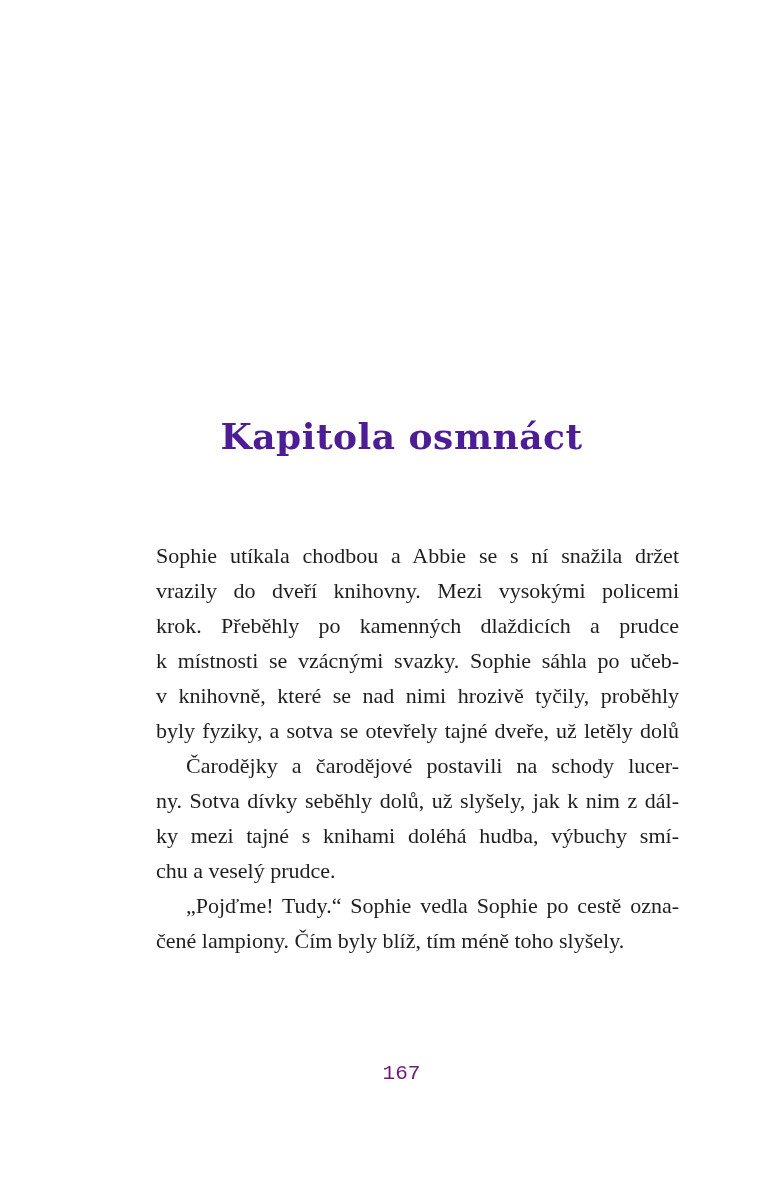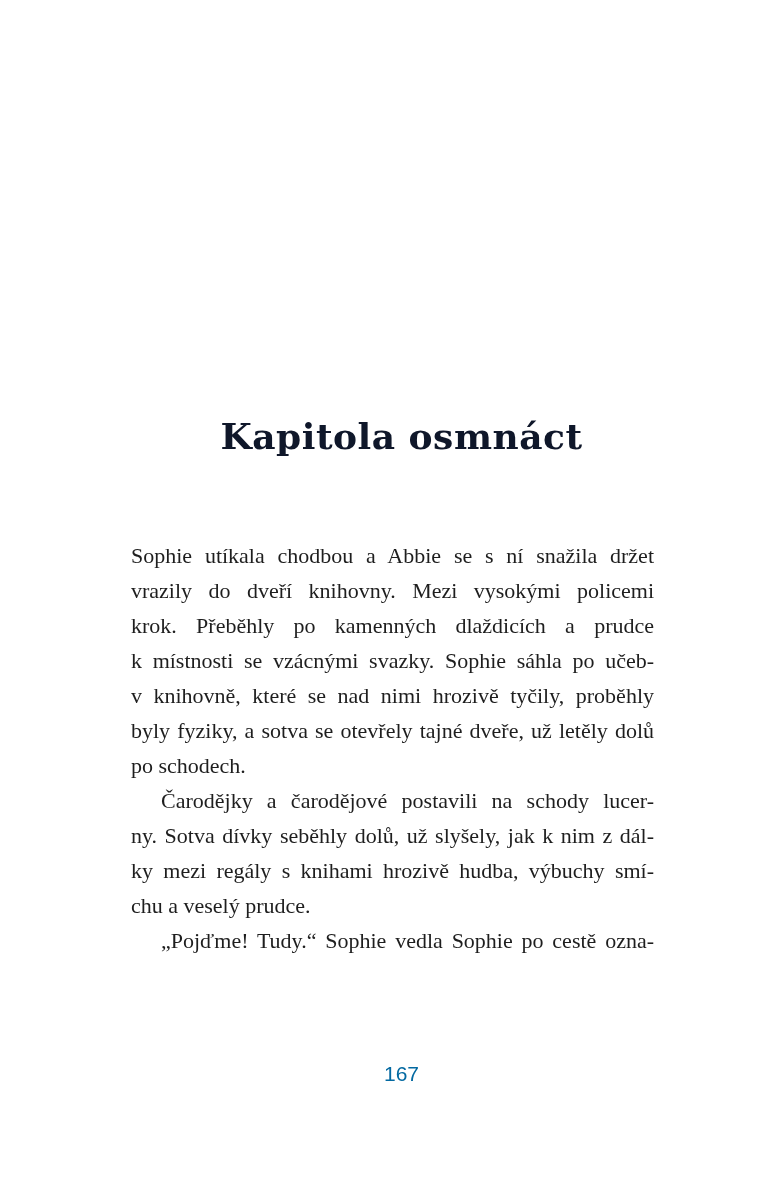--- a/index.html
+++ b/index.html
@@ -20,25 +20,25 @@
     left: 140px;
     top: 408px;
     width: 523px;
     margin: 0;
     text-align: center;
     font-family: "DejaVu Serif", serif;
     font-weight: 700;
     font-size: 36px;
     line-height: 56px;
     letter-spacing: 0.5px;
-    color: #0f172a;
+    color: #4c1d95;
   }
   .text-block {
     position: absolute;
-    left: 131px;
+    left: 156px;
     top: 538px;
     width: 523px;
     font-family: "Liberation Serif", serif;
     font-size: 22px;
     line-height: 35px;
     color: #1e1e1e;
   }
   .para { margin: 0; }
   .para .line {
     text-align: justify;
@@ -50,47 +50,47 @@
   }
   .para.indent .line.first {
     text-indent: 30px;
   }
   .page-number {
     position: absolute;
     left: 140px;
     top: 1060px;
     width: 523px;
     text-align: center;
-    font-family: Liberation Sans, sans-serif;
+    font-family: Liberation Mono, monospace;
     font-size: 21px;
     line-height: 28px;
-    color: #0369a1;
+    color: #701a75;
   }
 </style>
 </head>
 <body>
 
 <div class="page">
   <h1 class="chapter-title">Kapitola osmnáct</h1>
 
   <div class="text-block">
       <div class="para">
         <div class="line first">Sophie utíkala chodbou a Abbie se s ní snažila držet</div>
         <div class="line">vrazily do dveří knihovny. Mezi vysokými policemi</div>
         <div class="line">krok. Přeběhly po kamenných dlaždicích a prudce</div>
         <div class="line">k místnosti se vzácnými svazky. Sophie sáhla po učeb-</div>
         <div class="line">v knihovně, které se nad nimi hrozivě tyčily, proběhly</div>
         <div class="line">byly fyziky, a sotva se otevřely tajné dveře, už letěly dolů</div>
-        <div class="line last">po schodech.</div>
       </div>
       <div class="para indent">
         <div class="line first">Čarodějky a čarodějové postavili na schody lucer-</div>
         <div class="line">ny. Sotva dívky seběhly dolů, už slyšely, jak k nim z dál-</div>
-        <div class="line">ky mezi regály s knihami hrozivě hudba, výbuchy smí-</div>
+        <div class="line">ky mezi tajné s knihami doléhá hudba, výbuchy smí-</div>
         <div class="line last">chu a veselý prudce.</div>
       </div>
       <div class="para indent">
         <div class="line first">„Pojďme! Tudy.“ Sophie vedla Sophie po cestě ozna-</div>
+        <div class="line last">čené lampiony. Čím byly blíž, tím méně toho slyšely.</div>
       </div>
     </div>
 
   <div class="page-number">167</div>
 </div>
 
 </body></html>

